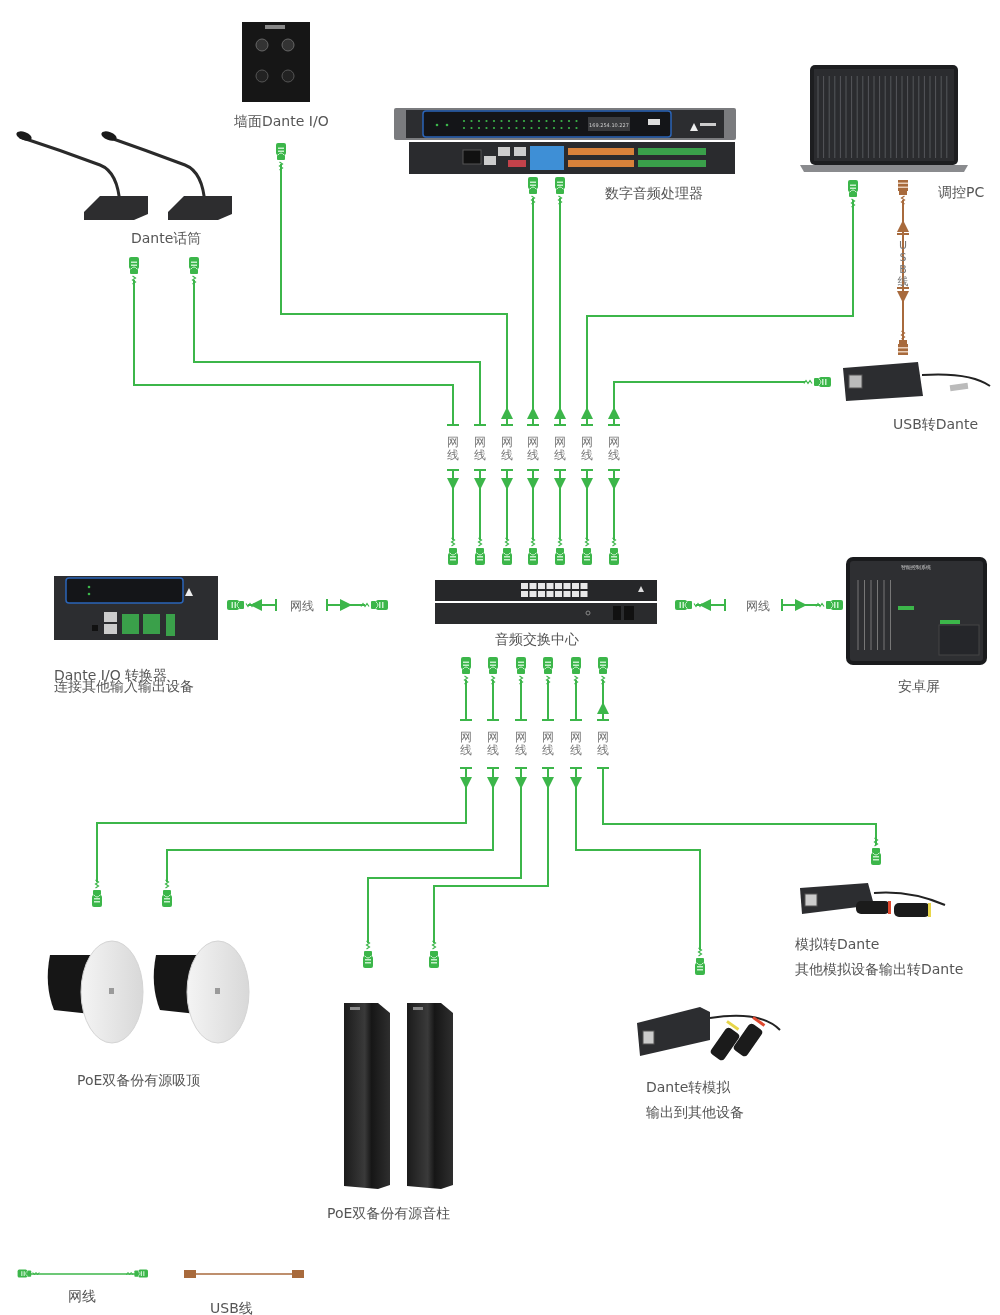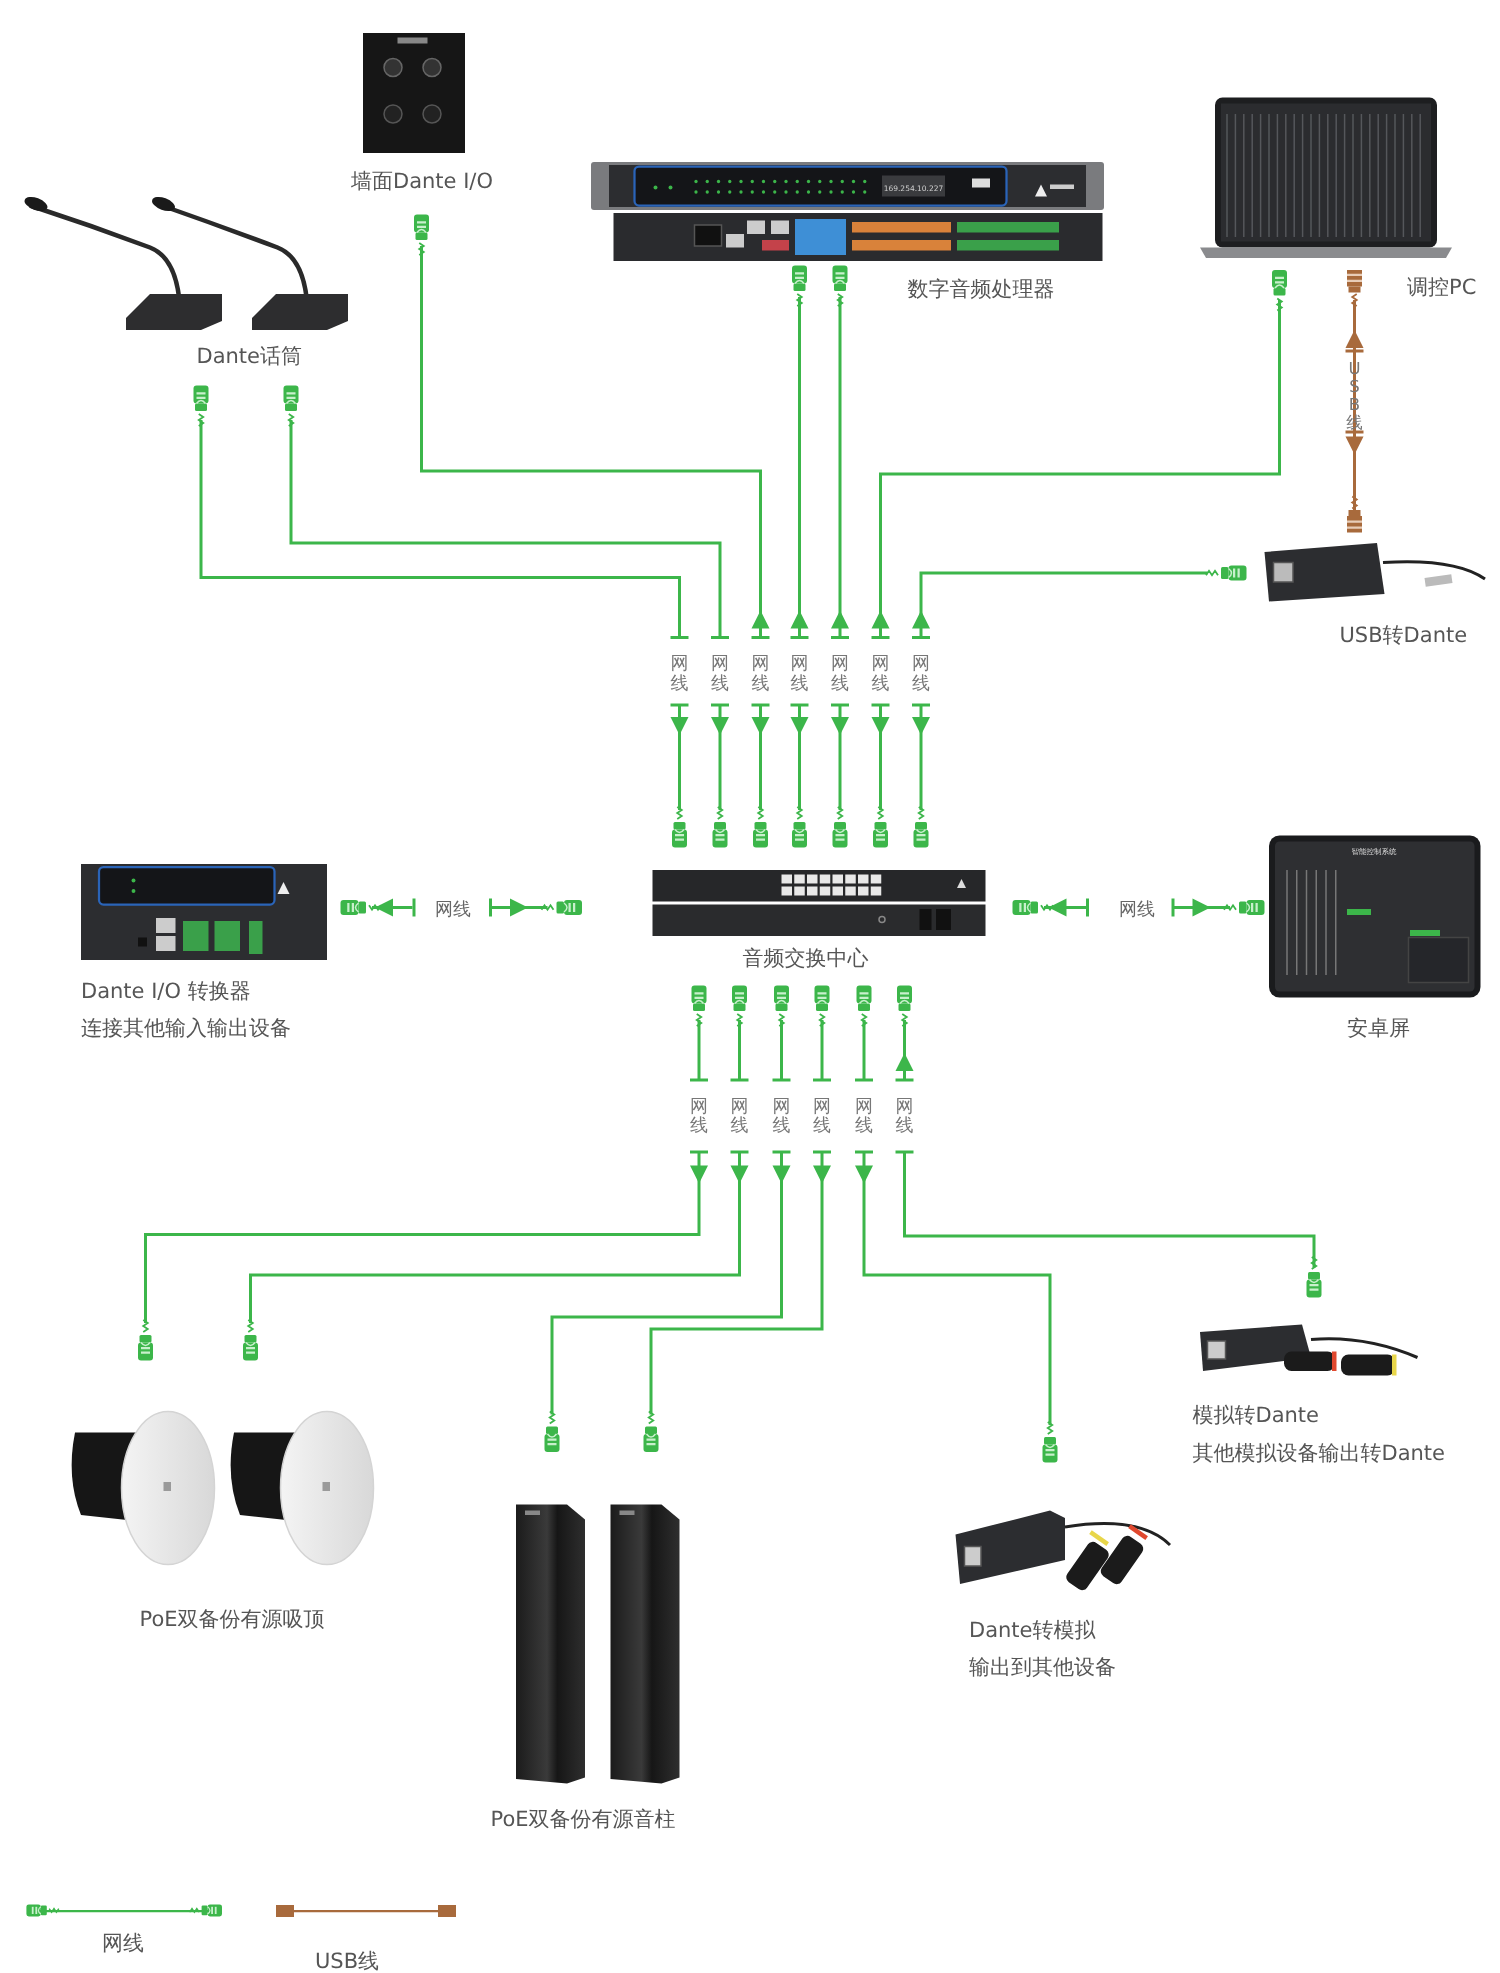--- a/index.html
+++ b/index.html
@@ -444,26 +444,26 @@
     <rect x="292" y="1270" width="12" height="8" fill="#a86a3c"></rect>
   </g>
 </svg>
 
 <div class="lbl" style="left:234px;top:112px;text-align:center;">墙面Dante I/O</div>
 <div class="lbl" style="left:605px;top:184px;">数字音频处理器</div>
 <div class="lbl" style="left:938px;top:183px;">调控PC</div>
 <div class="lbl" style="left:131px;top:229px;text-align:center;">Dante话筒</div>
 <div class="lbl" style="left:862px;top:415px;margin-left:31px;">USB转Dante</div>
 <div class="lbl" style="left:495px;top:630px;text-align:right;">音频交换中心</div>
-<div class="lbl2" style="left:54px;top:649px;">Dante I/O 转换器</div>
+<div class="lbl2" style="left:54px;top:663px;">Dante I/O 转换器</div>
 <div class="lbl2" style="left:54px;top:674px;">连接其他输入输出设备</div>
 <div class="lbl" style="left:898px;top:677px;">安卓屏</div>
 <div class="lbl2" style="left:795px;top:932px;">模拟转Dante</div>
 <div class="lbl2" style="left:795px;top:957px;">其他模拟设备输出转Dante</div>
-<div class="lbl" style="left:77px;top:1071px;margin-left:16px;">PoE双备份有源吸顶</div>
+<div class="lbl" style="left:77px;top:1071px;">PoE双备份有源吸顶</div>
 <div class="lbl2" style="left:646px;top:1075px;">Dante转模拟</div>
 <div class="lbl2" style="left:646px;top:1100px;">输出到其他设备</div>
 <div class="lbl" style="left:327px;top:1204px;">PoE双备份有源音柱</div>
 
 <div class="hlbl" style="left:290px;top:598px;">网线</div>
 <div class="hlbl" style="left:746px;top:598px;">网线</div>
 
 <div id="vlabels-top">
     <div class="vlbl" style="left: 446px; top: 436px;">网<br>线</div>
     <div class="vlbl" style="left: 473px; top: 436px;">网<br>线</div>

